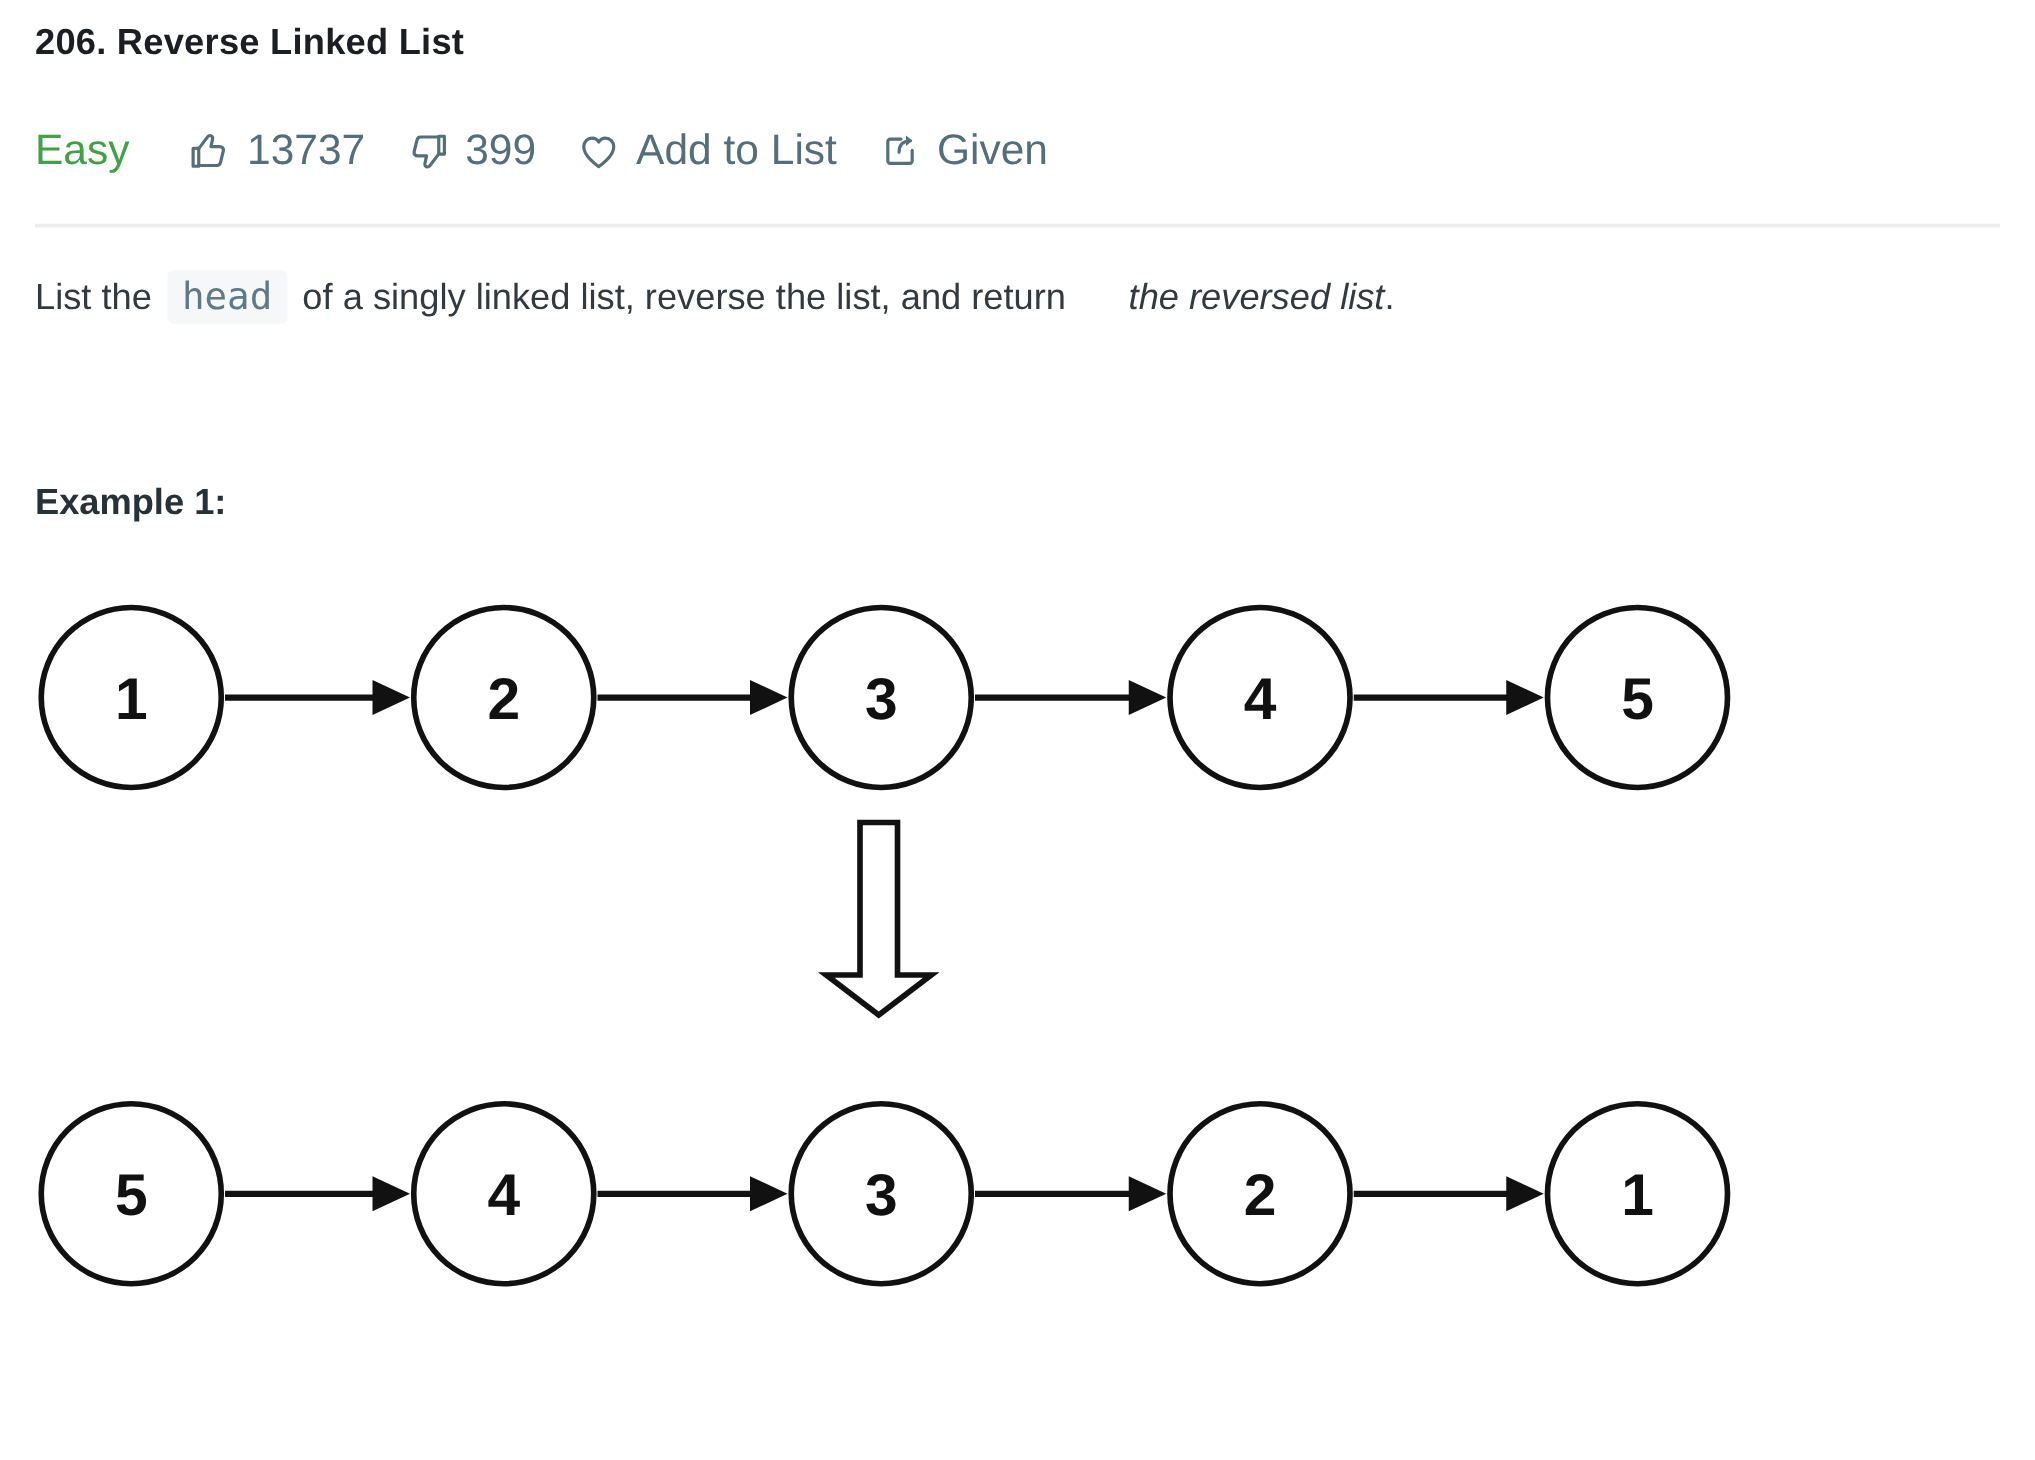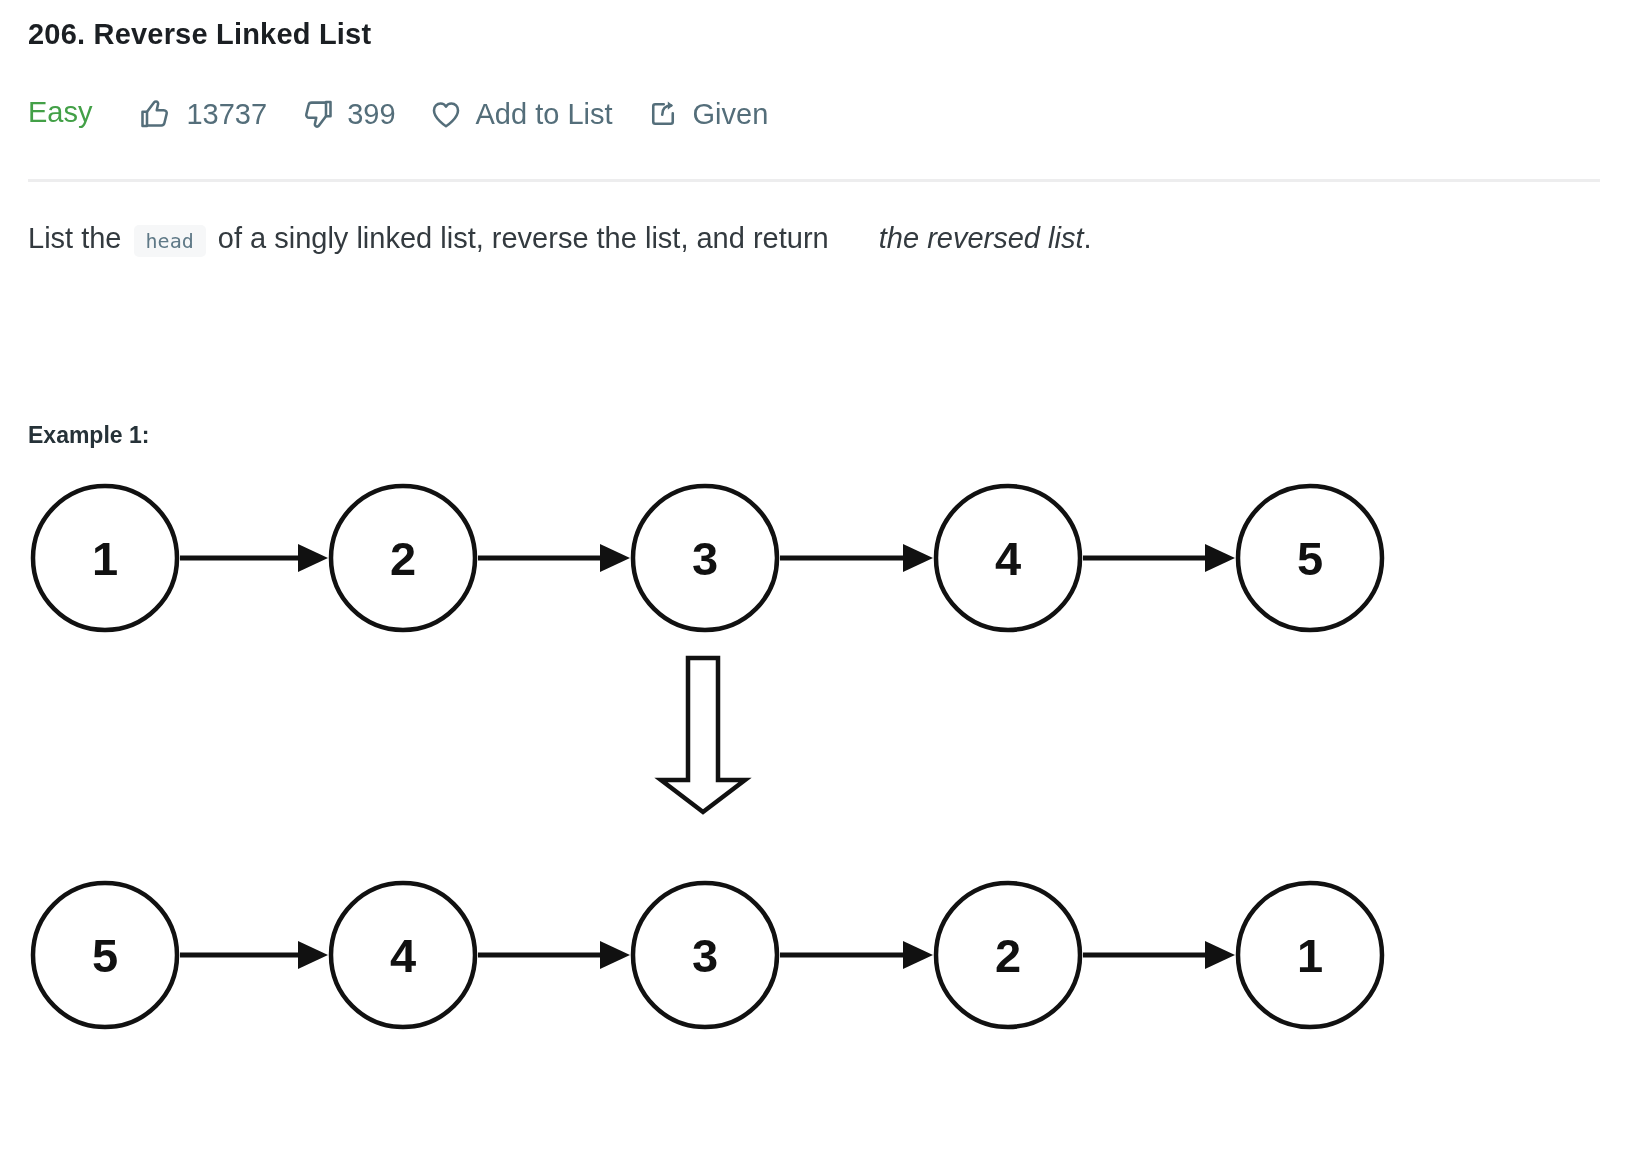--- a/index.html
+++ b/index.html
@@ -4,36 +4,36 @@
 <style>
   * { margin: 0; padding: 0; box-sizing: border-box; }
   html, body { width: 1628px; height: 1168px; overflow: hidden; background: #ffffff;
     font-family: "Liberation Sans", sans-serif; }
   .page { position: relative; width: 1628px; height: 1168px; }
 
   .title { position: absolute; left: 28px; top: 18px; font-size: 29px; font-weight: 700;
     color: #1b1f23; letter-spacing: 0.2px; }
 
   .meta-row { position: absolute; left: 28px; top: 96px; height: 44px; display: flex;
-    align-items: flex-start; font-size: 29px; color: #546e7a; }
+    align-items: flex-end; font-size: 34px; color: #546e7a; }
   .difficulty { color: #43a047; margin-right: 46px; }
   .meta-item { display: flex; align-items: center; margin-right: 32px; cursor: default; }
   .meta-item .ic { display: inline-flex; margin-right: 12px; }
   .meta-item svg { stroke: #546e7a; fill: none; stroke-width: 1.7; stroke-linecap: round; stroke-linejoin: round; }
 
   .divider { position: absolute; left: 28px; right: 28px; top: 179px; height: 3px; background: #ededee; }
 
   .description { position: absolute; left: 28px; top: 216px; font-size: 29px; color: #333a3f;
     line-height: 44px; }
-  .code-chip { font-family: "DejaVu Sans Mono", monospace; font-size: 20px; color: #5f7987;
+  .code-chip { font-family: "DejaVu Sans Mono", monospace; font-size: 30px; color: #5f7987;
     background: #f6f7f8; border-radius: 5px; padding: 4px 12px; margin: 0 4px; }
   .italic { font-style: italic; margin-left: 42px; }
 
-  .example-heading { position: absolute; left: 28px; top: 386px; font-size: 23px; font-weight: 700;
-    color: #263238; margin-top: 36px; }
+  .example-heading { position: absolute; left: 28px; top: 386px; font-size: 29px; font-weight: 700;
+    color: #263238; }
 
   .diagram { position: absolute; left: 0; top: 455px; width: 1628px; height: 580px; }
 
   .code-block { position: absolute; left: 18px; top: 1036px; width: 1560px; height: 132px;
     background: #f7f9fa; padding: 18px 0 0 47px; font-family: "DejaVu Sans Mono", monospace;
     font-size: 27px; line-height: 50px; color: #2f3d45; white-space: pre; overflow: hidden; }
   .code-block b { font-weight: 700; }
 </style>
 </head>
 <body>

